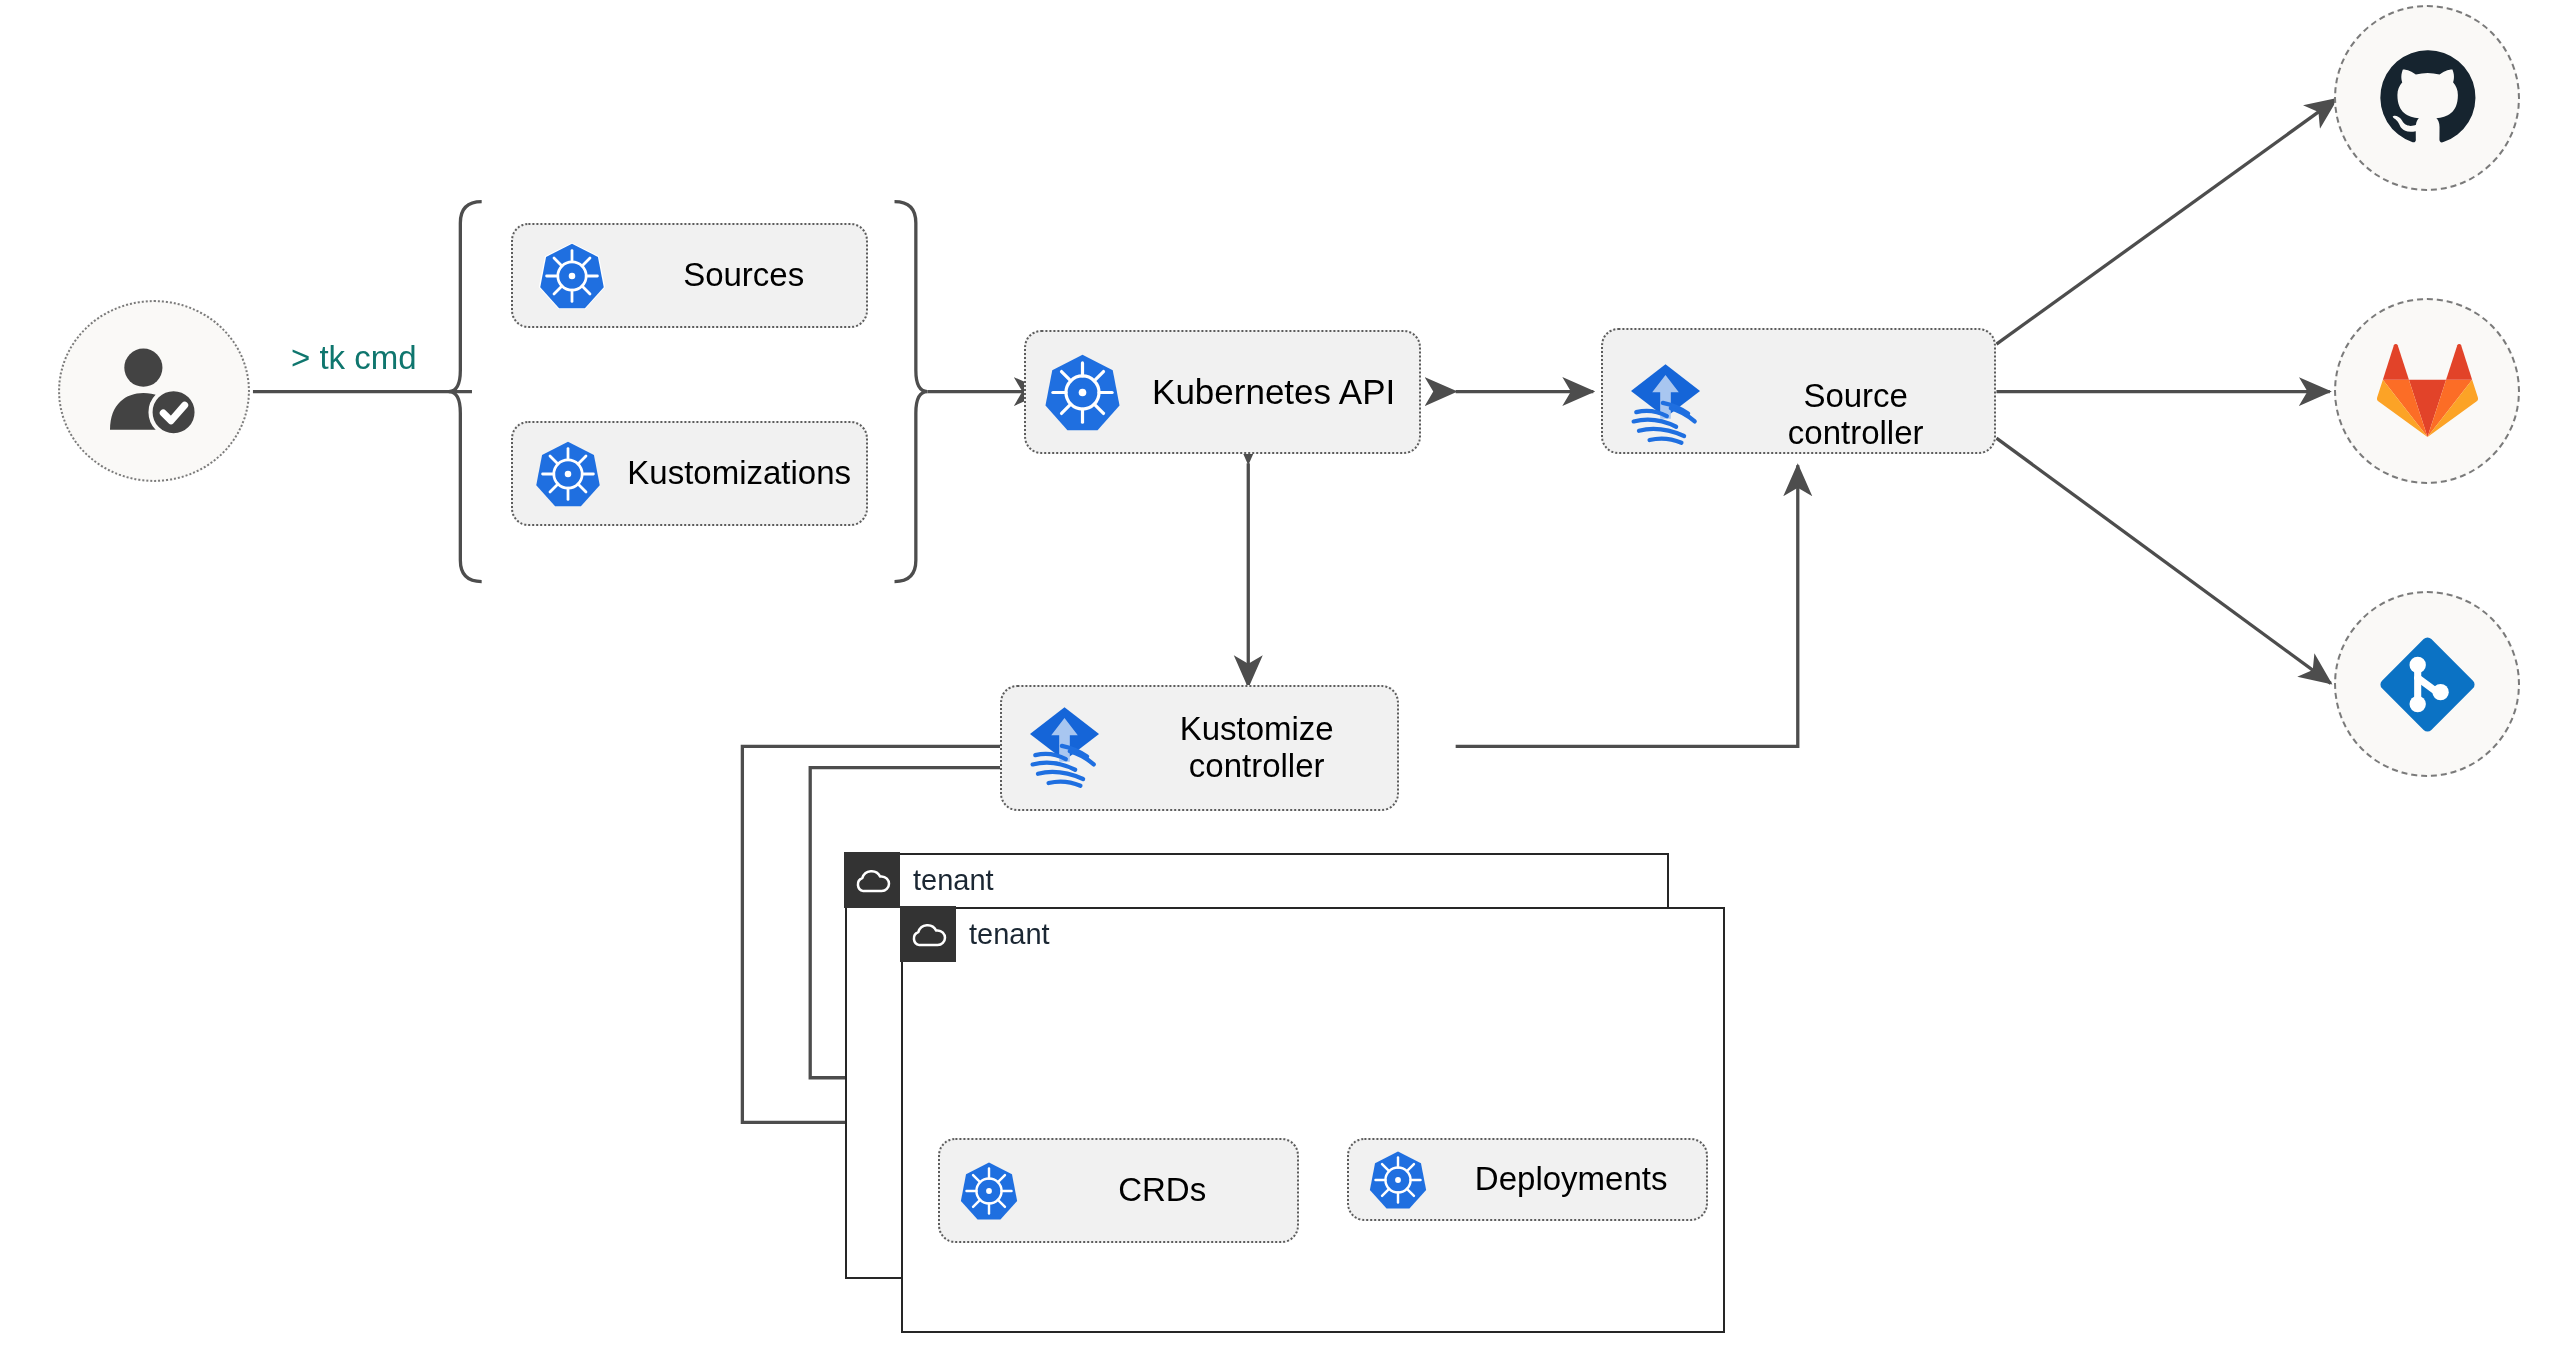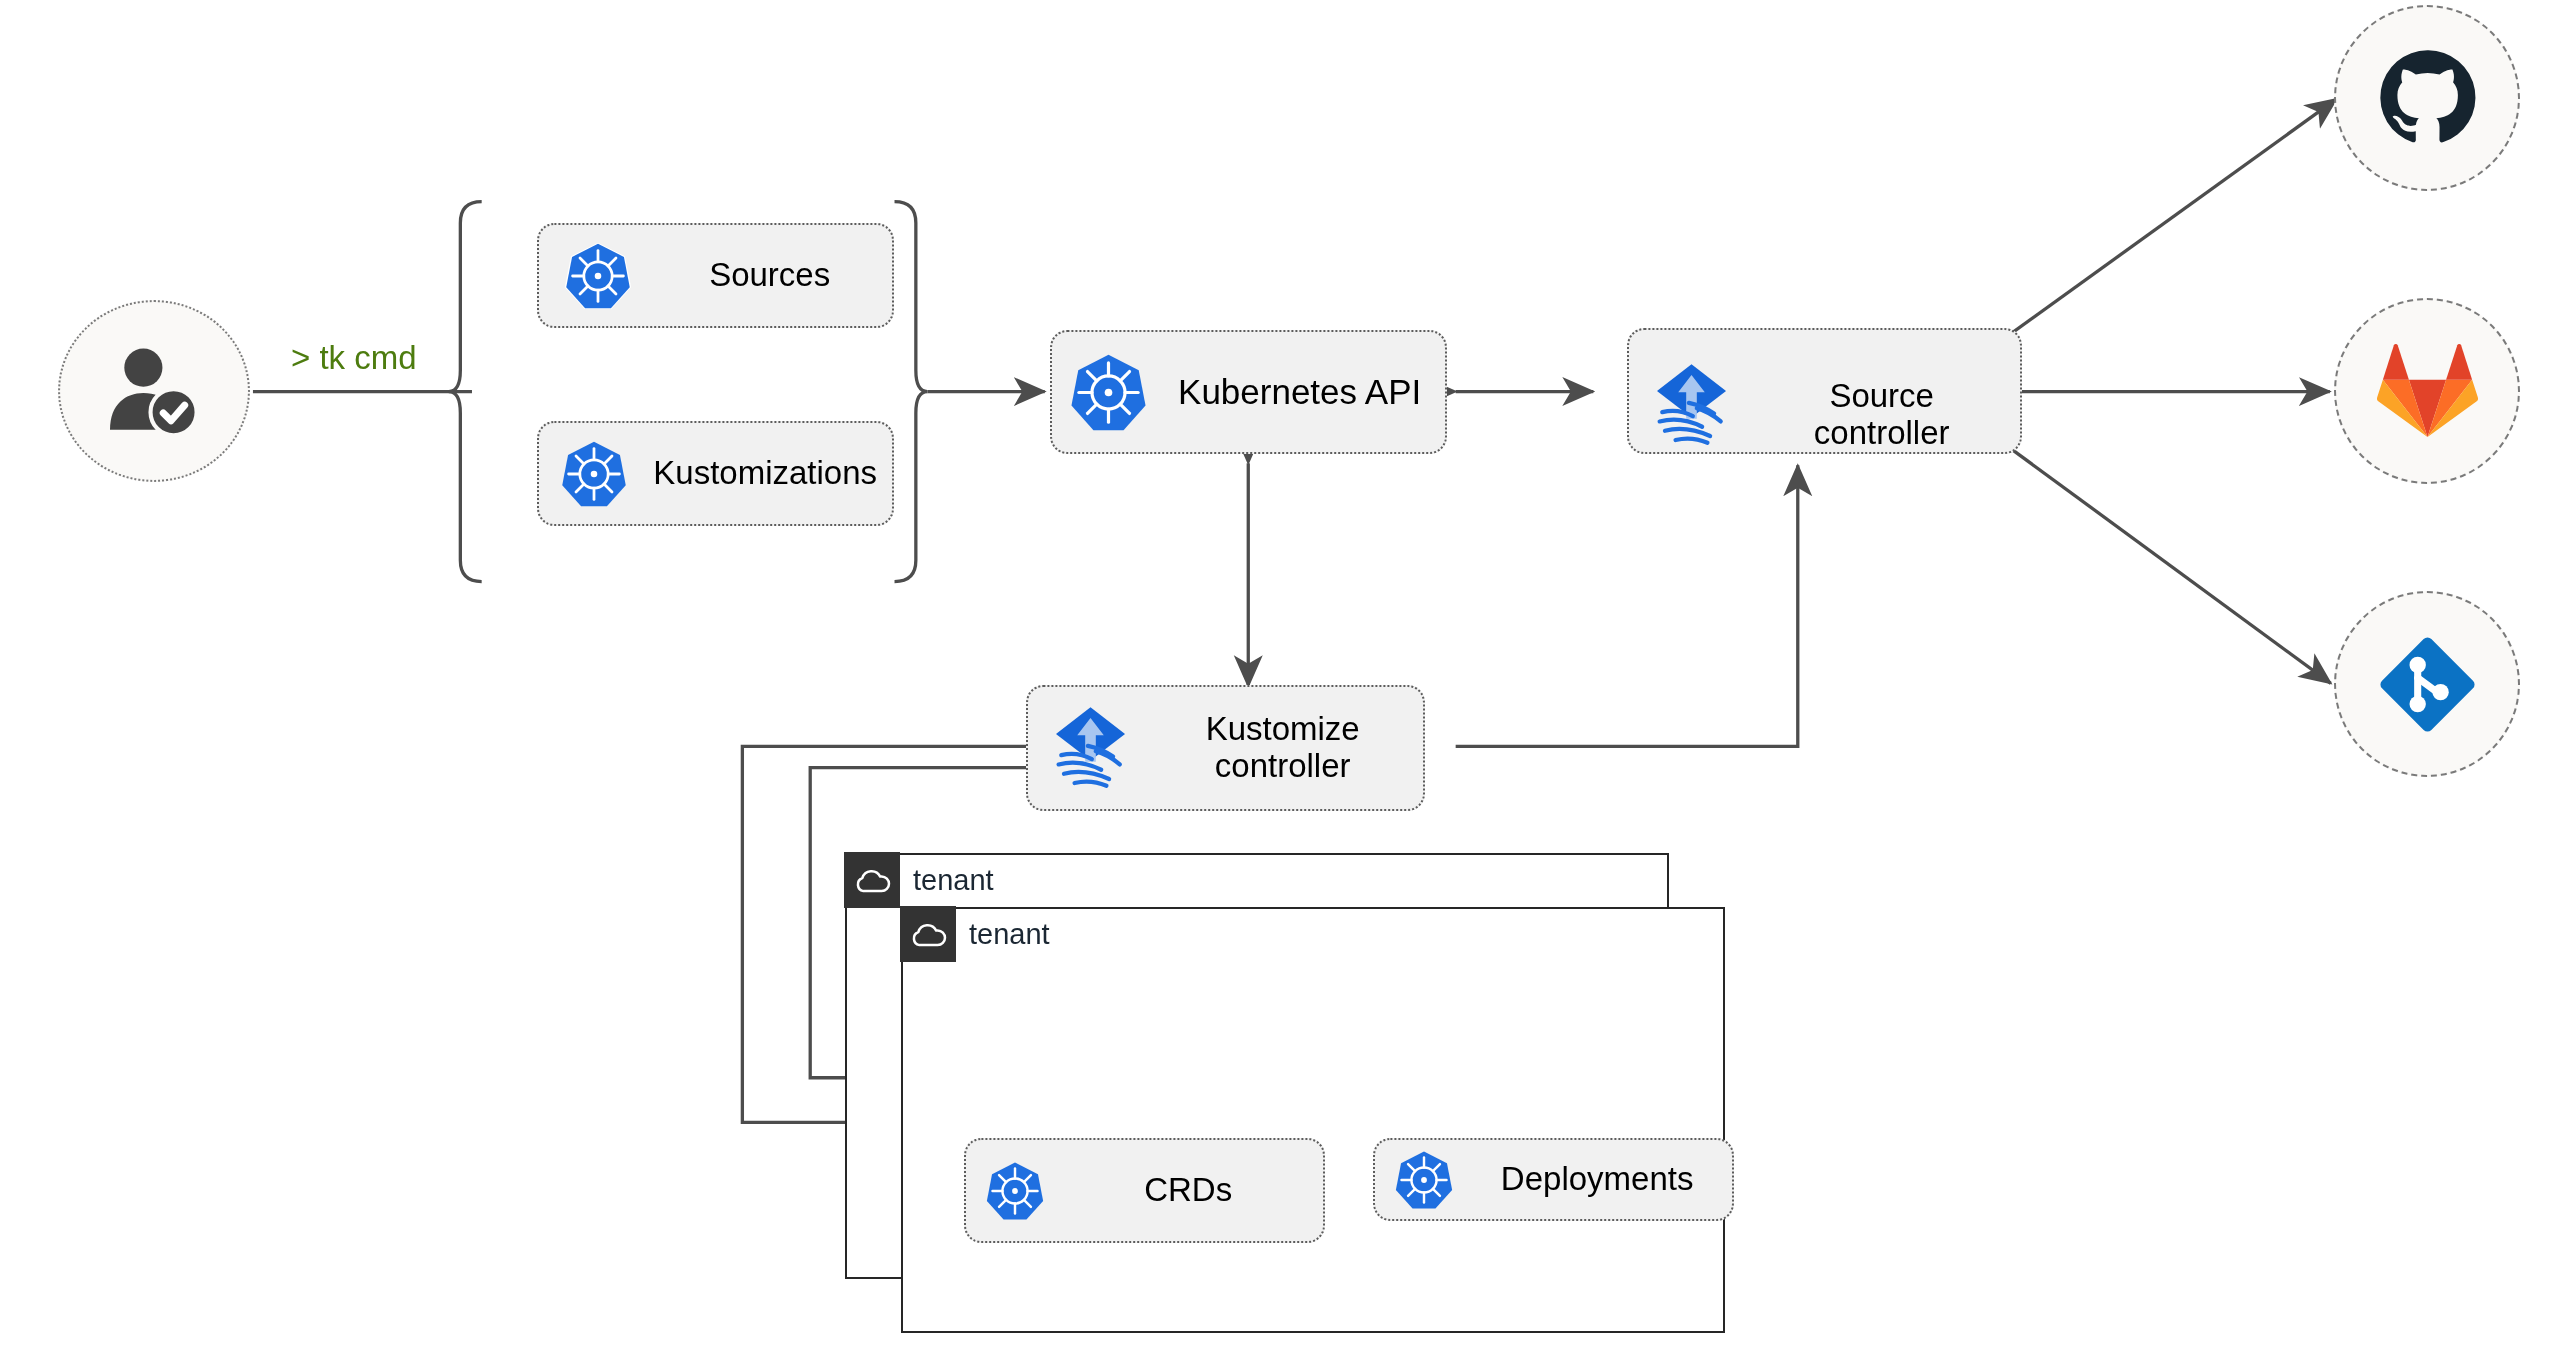--- a/index.html
+++ b/index.html
@@ -7,21 +7,21 @@
   #stage{position:relative;width:2576px;height:1355px;background:#fff;overflow:hidden;}
   #edges{position:absolute;left:0;top:0;width:2576px;height:1355px;pointer-events:none;}
 
   
   .node{position:absolute;box-sizing:border-box;}
 
   .rbox{
     background:#f1f1f1;
     border:2.9px dotted #5c5c5c;
     border-radius:17.4px;
-    display:flex;align-items:center;margin-left:26px;
+    display:flex;align-items:center;
   }
   .rbox .lbl{
     color:#000;font-size:33px;line-height:1.12;text-align:center;
     flex:1;padding-right:9.7px;
   }
   .rbox .ico{flex:0 0 auto;display:flex;align-items:center;justify-content:center;}
 
   .circ{
     border-radius:50%;
     background:#faf9f7;
@@ -37,21 +37,21 @@
   .cluster .tab{
     position:absolute;left:-2.9px;top:-2.9px;height:56px;
     background:#333333;display:flex;align-items:center;justify-content:center;
     width:56px;
   }
   .cluster .tabtitle{
     position:absolute;left:66px;top:-2.9px;height:56px;display:flex;align-items:center;
     color:#1b2733;font-size:29px;
   }
 
-  .cmdlabel{position:absolute;color:#4d7c0f;font-size:33px;white-space:nowrap;}
+  .cmdlabel{position:absolute;color:#0f766e;font-size:33px;white-space:nowrap;}
 
   svg{display:block;overflow:visible;}
 </style>
 </head>
 <body>
 
 <div id="stage">
 
   <svg id="edges" viewBox="0 0 2658 1398" width="2576" height="1355">
     <defs>

